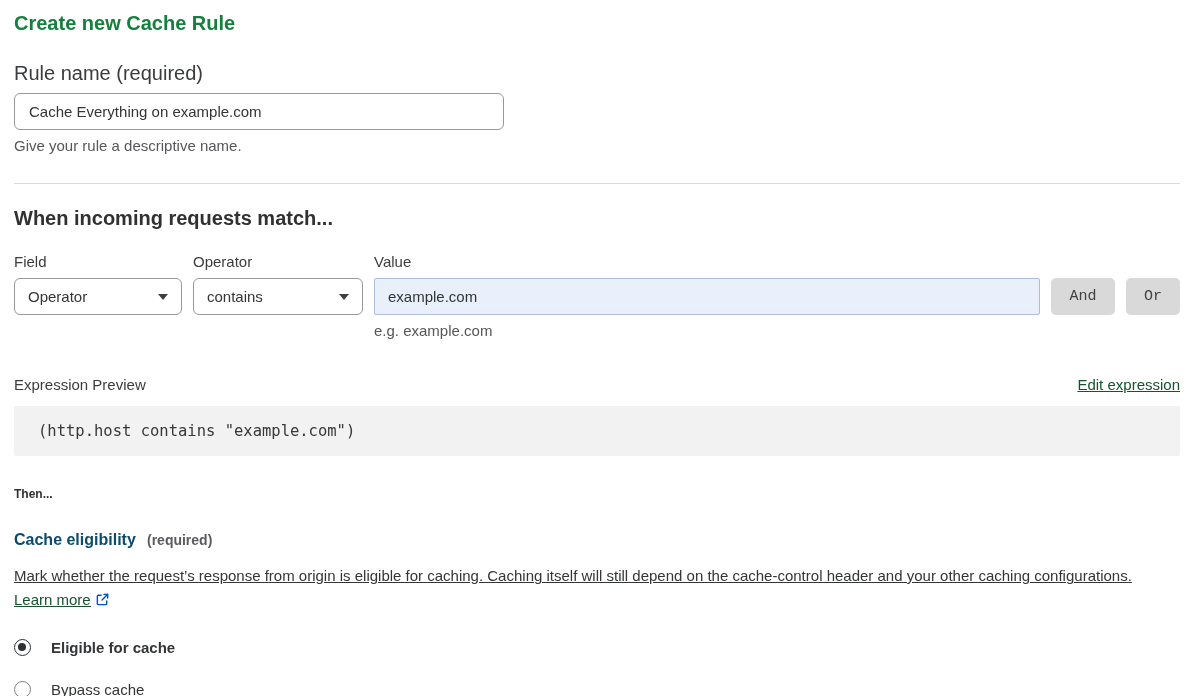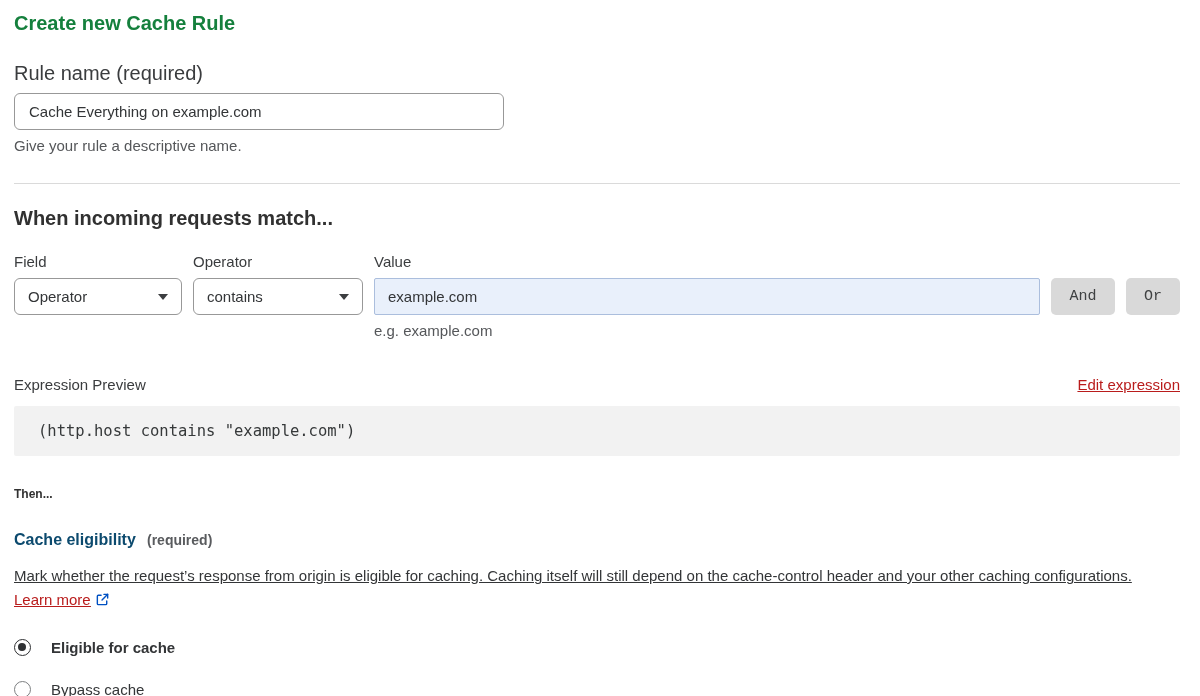--- a/index.html
+++ b/index.html
@@ -64,21 +64,21 @@
     background: #d9d9d9; border: none; border-radius: 5px;
     font-size: 15px; color: #3f4142;
     font-family: Liberation Mono, monospace; cursor: pointer;
   }
 
   .expression-header {
     margin-top: 37px;
     display: flex; justify-content: space-between; align-items: baseline;
   }
   .expression-label { font-size: 15px; color: #3a3c3e; }
-  a.link { color: #b91c1c; text-decoration: underline; cursor: pointer; }
+  a.link { color: #14532d; text-decoration: underline; cursor: pointer; }
 
   .code-block {
     margin-top: 13px;
     background: #f2f2f2;
     padding: 16px 24px;
     font-family: "DejaVu Sans Mono", monospace;
     font-size: 15.5px; color: #36393a;
     border-radius: 2px;
   }
 

